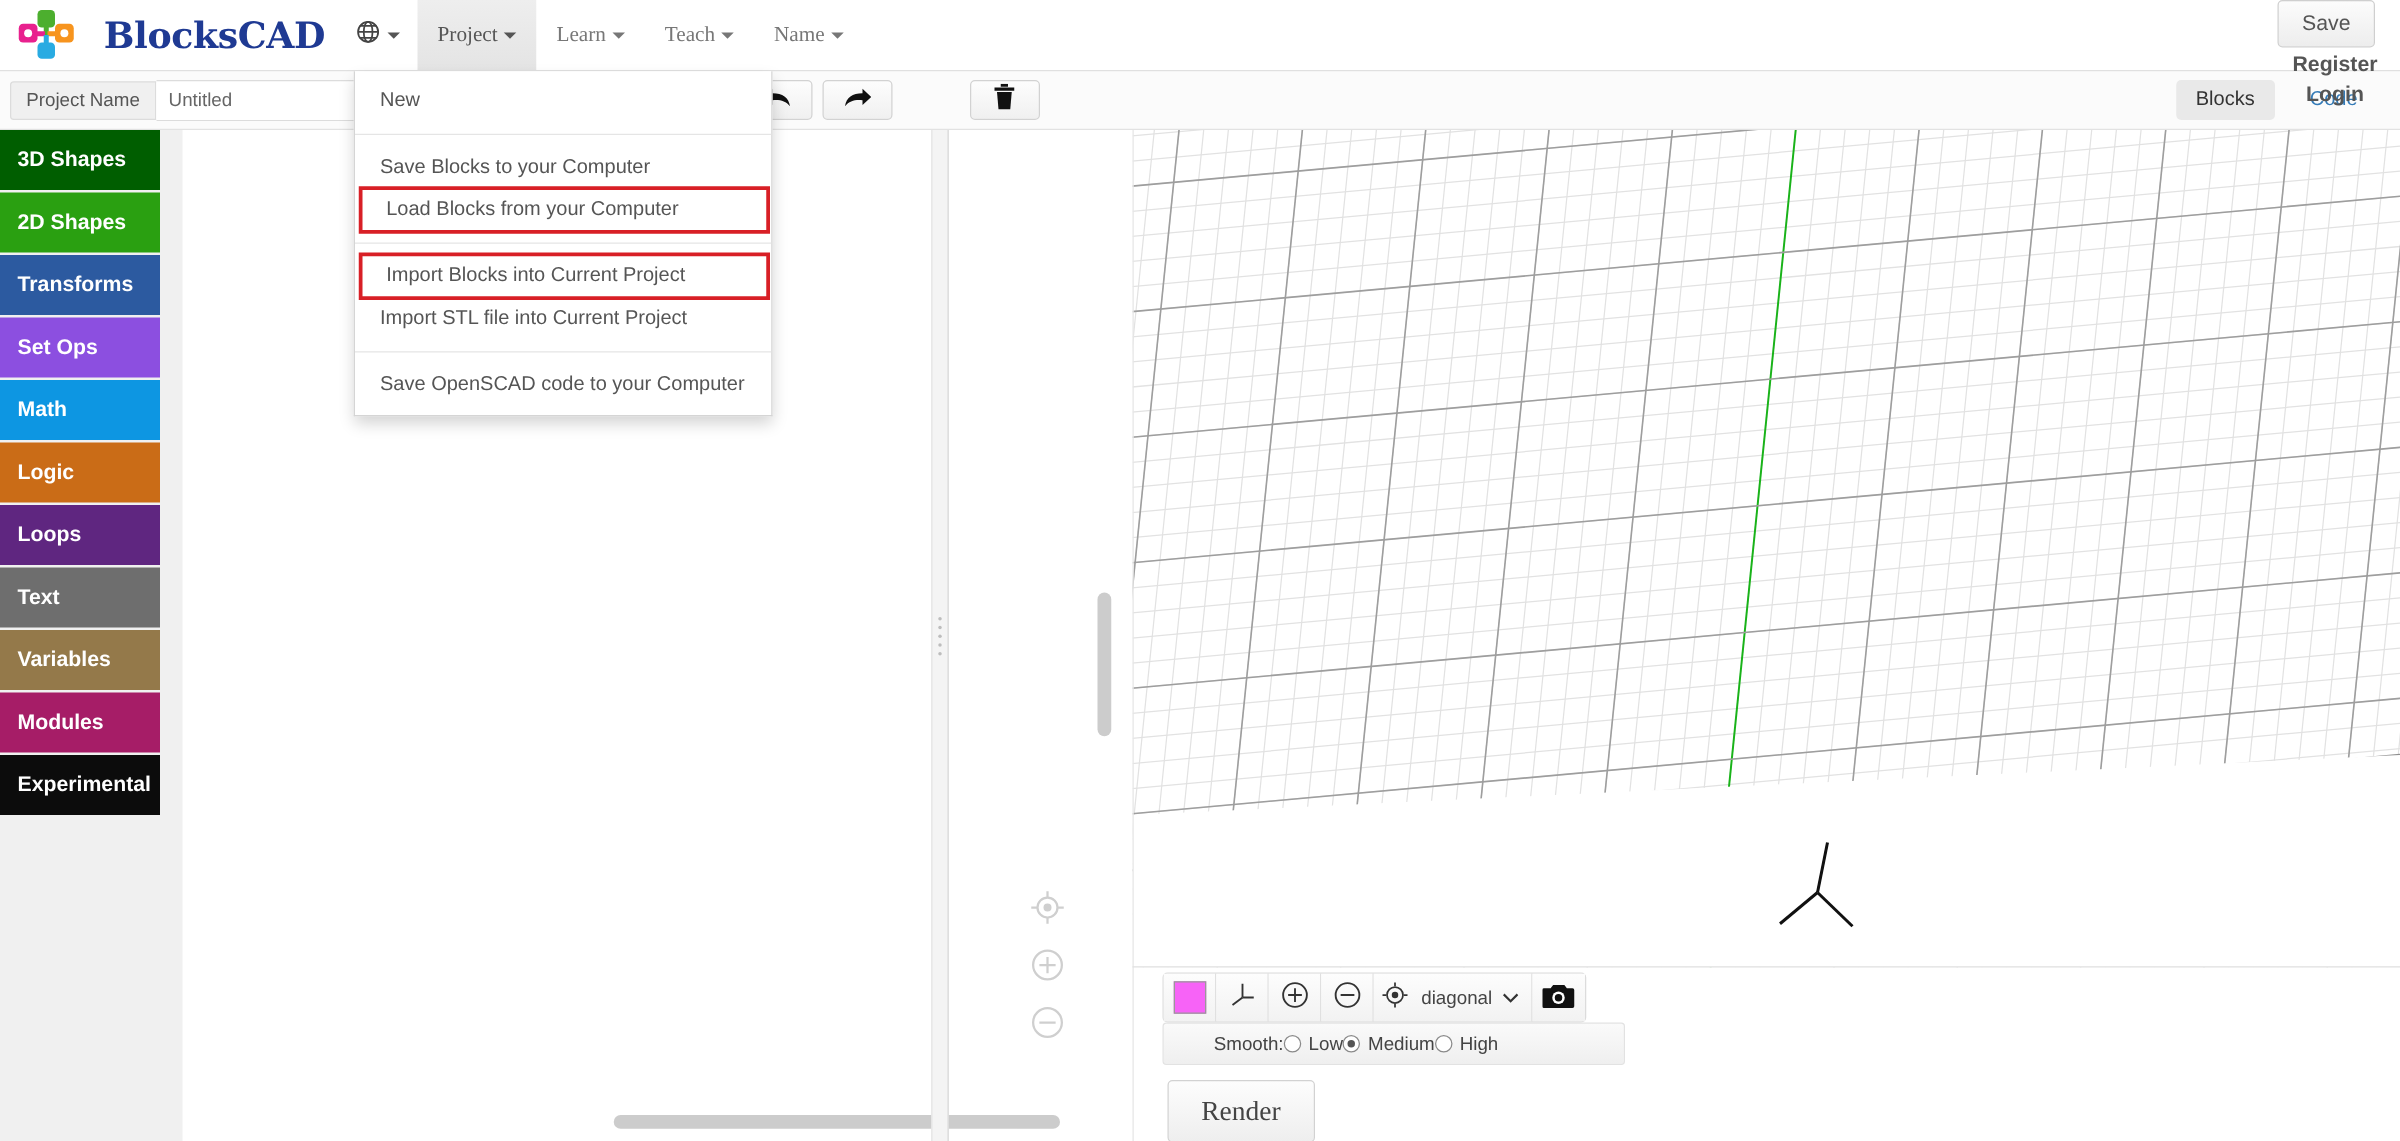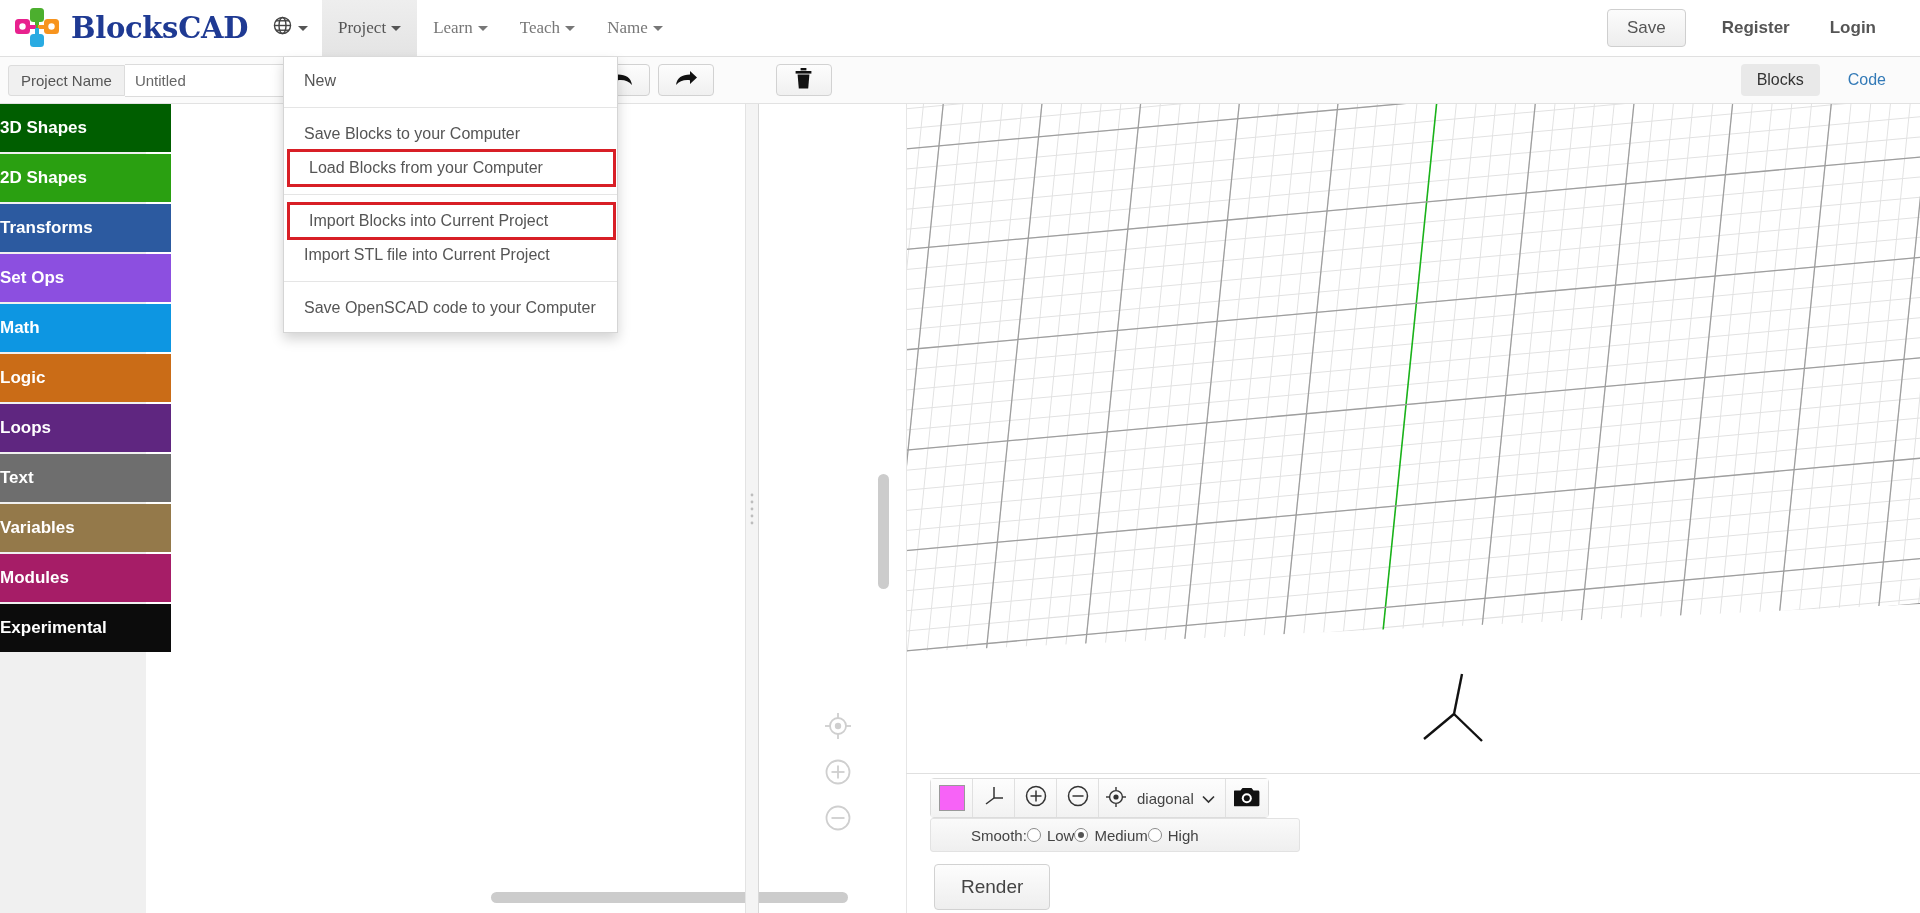--- a/index.html
+++ b/index.html
@@ -14,21 +14,21 @@
 
   
   .navbar {
     position: absolute; top: 0; left: 0; width: 1920px; height: 57px;
     background: #ffffff;
     border-bottom: 1px solid #e0e0e0;
     display: flex; align-items: stretch;
     z-index: 40;
   }
   .brand {
-    display: flex; align-items: center; gap: 11px;
+    display: flex; align-items: center; gap: 23px;
     padding: 0 14px 0 14px;
     text-decoration: none;
   }
   .logo-mark { width: 46px; height: 40px; position: relative; flex: none; }
   .brand-text {
     font-family: "DejaVu Serif", serif;
     font-weight: bold;
     font-size: 29px;
     color: #1f3a93;
     letter-spacing: -0.3px;
@@ -56,22 +56,22 @@
     display: inline-block;
     width: 0; height: 0; margin-left: 5px;
     border-left: 5px solid transparent;
     border-right: 5px solid transparent;
     border-top: 5px solid currentColor;
     vertical-align: middle;
   }
   .nav-right {
     margin-left: auto;
     display: flex; align-items: center;
-    padding-right: 26px;
     gap: 4px;
+    flex-direction: column;
   }
   .btn-save {
     font-size: 17px;
     color: #555;
     background: linear-gradient(to bottom,#fcfcfc 0%, #ededed 100%);
     border: 1px solid #cfcfcf;
     border-radius: 4px;
     padding: 8px 19px;
     cursor: pointer;
     font-family: "Liberation Sans", sans-serif;
@@ -163,22 +163,23 @@
   .toggle-btn.on { background: #e9e9e9; color: #333; }
 
   
   .sidebar {
     position: absolute; top: 104px; left: 0;
     width: 146px; height: 809px;
     background: #f0f0f0;
     z-index: 10;
   }
   .cat {
-    height: 48px; width: 171px;
+    height: 48px; width: 128px;
     display: flex; align-items: center;
+    padding-left: 14px;
     color: #ffffff;
     font-size: 17px; font-weight: bold;
     cursor: pointer;
     margin-bottom: 2px;
     user-select: none;
   }
 
   
   .workspace {
     position: absolute; top: 104px; left: 146px;
@@ -268,27 +269,27 @@
     width: 14px; height: 14px; border-radius: 50%;
     border: 1px solid #8a8a8a; background: #fff;
     display: inline-block; position: relative;
   }
   .radio.checked::after {
     content:""; position: absolute; left: 3px; top: 3px;
     width: 6px; height: 6px; border-radius: 50%; background: #555;
   }
   .btn-render {
     position: absolute; left: 12px; top: 90px;
-    font-size: 19px; color: #444;
+    font-size: 22px; color: #444;
     background: linear-gradient(to bottom,#fdfdfd,#eeeeee);
     border: 1px solid #d2d2d2;
     border-radius: 4px;
     padding: 11px 26px;
     cursor: pointer;
-    font-family: Liberation Sans, sans-serif;
+    font-family: Liberation Serif, serif;
   }
   .vp-divider {
     position: absolute; left: 906px; top: 773px;
     width: 1014px; height: 1px; background: #e0e0e0; z-index: 9;
   }
   .left-edge {
     position: absolute; left: 906px; top: 104px;
     width: 1px; height: 809px; background: #e6e6e6; z-index: 9;
   }
 </style>

